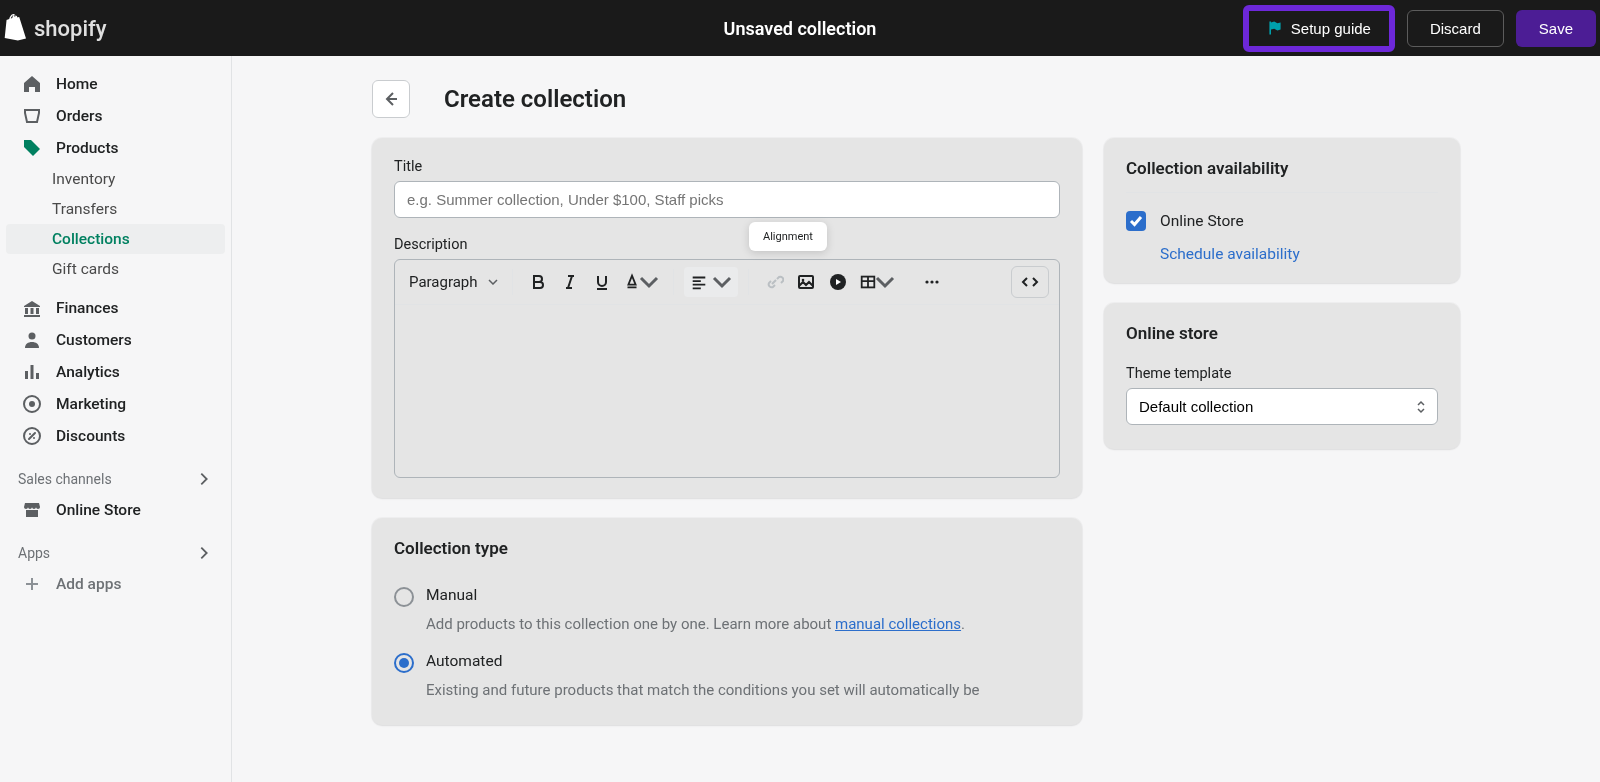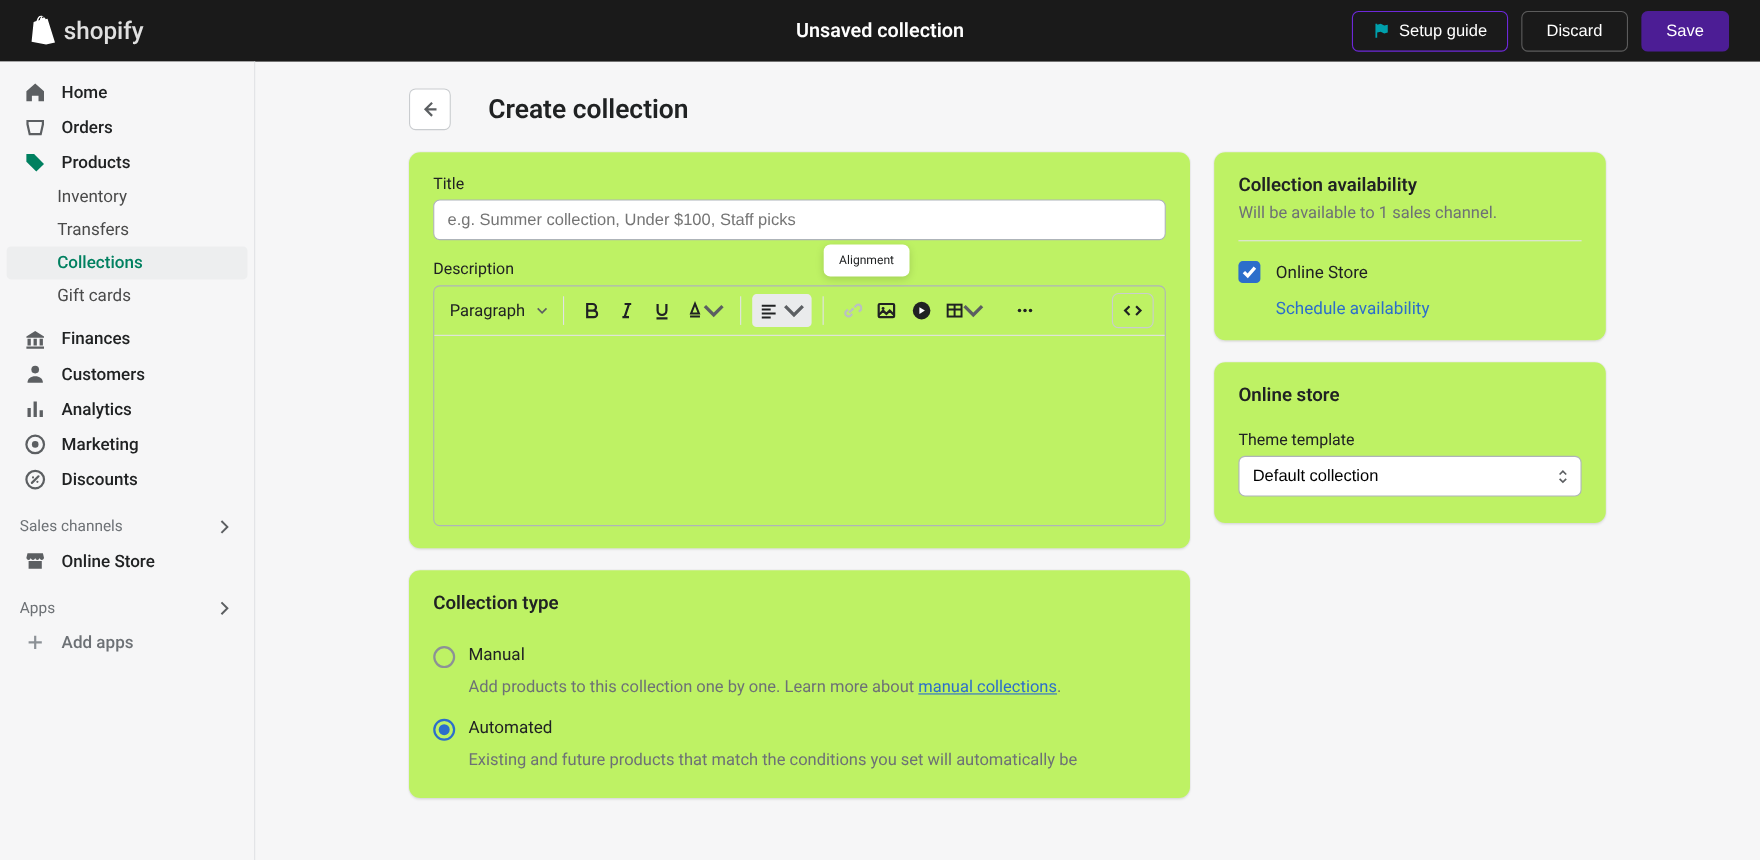--- a/index.html
+++ b/index.html
@@ -1,27 +1,27 @@
 <!DOCTYPE html>
 <html><head>
 <meta charset="utf-8">
 <style>
   * { box-sizing: border-box; margin: 0; padding: 0; }
   body { font-family: -apple-system, BlinkMacSystemFont, "Segoe UI", Roboto, sans-serif; background: #f6f6f7; color: #202223; overflow: hidden; }
   
   
-  .topbar { height: 56px; background: #1a1a1a; display: flex; align-items: center; padding: 0 28px; justify-content: space-between; }
+  .topbar { height: 56px; background: #1a1a1a; display: flex; align-items: center; padding: 0 4px; justify-content: space-between; }
   .topbar-left { display: flex; align-items: center; gap: 12px; }
   .logo { display: flex; align-items: center; gap: 6px; color: #fff; }
   .logo svg { width: 24px; height: 28px; fill: #fff; }
   .logo span { font-size: 22px; font-weight: 500; color: #e0e0e0; }
   .topbar-title { color: #fff; font-size: 18px; font-weight: 600; margin-left: auto; margin-right: auto; position:absolute; left:50%; transform:translateX(-50%);}
   .topbar-actions { display: flex; gap: 12px; align-items: center; }
   .btn { border-radius: 6px; padding: 8px 16px; font-size: 15px; font-weight: 500; cursor: pointer; border: 1px solid transparent; }
-  .btn-setup { background: #1a1a1a; color: #fff; border: 1px solid #6d28d9; display:flex; align-items:center; gap:8px; padding:9px 18px;}
+  .btn-setup { background: #1a1a1a; color: #fff; border: 6px solid #6d28d9; display:flex; align-items:center; gap:8px; padding:9px 18px;}
   .btn-setup svg { width:16px; height:16px; fill:#00a0ac; }
   .btn-discard { background: #1a1a1a; color: #fff; border: 1px solid #5c5c5c; padding:9px 22px;}
   .btn-save { background: #4c1d95; color: #fff; padding:9px 22px;}
   
   
   .layout { display: flex; height: calc(100vh - 56px); }
   .sidebar { width: 232px; background: #f6f6f7; border-right: 1px solid #e1e3e5; padding-top: 12px; overflow-y: auto; }
   .nav-item { display: flex; align-items: center; gap: 14px; padding: 6px 18px 6px 16px; font-size: 15.5px; font-weight: 500; color: #202223; cursor: pointer; border-radius: 4px; margin: 0 6px; }
   .nav-item.sub { padding-left: 46px; font-weight: 400; color: #4a4a4a;}
   .nav-item.sub.active { background: #edeeef; color:#008060; font-weight:500;}
@@ -37,21 +37,21 @@
   .container { max-width: 1152px; margin: 0 auto; padding: 0 32px; }
   .page-header { display: flex; align-items: center; gap: 34px; margin-bottom: 20px; }
   .back-btn { width: 38px; height: 38px; border: 1px solid #c9cccf; border-radius: 6px; display:flex; align-items:center; justify-content:center; cursor:pointer; background:#fff;}
   .back-btn svg { width:20px; height:20px; fill:#5c5f62;}
   .page-title { font-size: 24px; font-weight: 600; }
   
   .columns { display: flex; gap: 22px; align-items:flex-start;}
   .col-left { flex: 1; min-width:0;}
   .col-right { width: 356px; flex-shrink:0;}
   
-  .card { background: #bef264; border-radius: 10px; box-shadow: 0 1px 2px rgba(0,0,0,.08), 0 0 0 1px rgba(0,0,0,.03); padding: 20px 22px; margin-bottom: 20px; }
+  .card { background: #e5e5e5; border-radius: 10px; box-shadow: 0 1px 2px rgba(0,0,0,.08), 0 0 0 1px rgba(0,0,0,.03); padding: 20px 22px; margin-bottom: 20px; }
   .card-title { font-size: 17px; font-weight: 600; margin-bottom: 6px; }
   .card-sub { font-size: 15px; color: #6d7175; margin-bottom: 16px; }
   
   .field-label { font-size: 14.5px; color: #202223; margin-bottom: 6px; display:block;}
   .input { width: 100%; border: 1px solid #aeb4b9; border-radius: 6px; padding: 9px 12px; font-size: 15px; }
   .input-wrap { margin-bottom: 18px; }
   
   
   .rte { border: 1px solid #aeb4b9; border-radius: 6px; position:relative;}
   .rte-toolbar { display:flex; align-items:center; border-bottom:1px solid #e1e3e5; padding:6px 10px; gap:2px; flex-wrap:nowrap;}
@@ -351,21 +351,20 @@
               <div class="radio checked"></div>
               <div class="radio-label">Automated</div>
             </div>
             <div class="radio-desc">Existing and future products that match the conditions you set will automatically be</div>
           </div>
         </div>
 
         <div class="col-right">
           <div class="card">
             <div class="card-title">Collection availability</div>
-            <div class="card-sub">Will be available to 1 sales channel.</div>
             <hr class="hr">
             <div class="check-row">
               <div class="checkbox">
                 <svg viewBox="0 0 14 14">
                     <path d="M2 7l3.5 3.5L12 3"></path>
                   </svg>
               </div>
               <span style="font-size:15.5px;">Online Store</span>
             </div>
             <div class="sched-link">Schedule availability</div>

